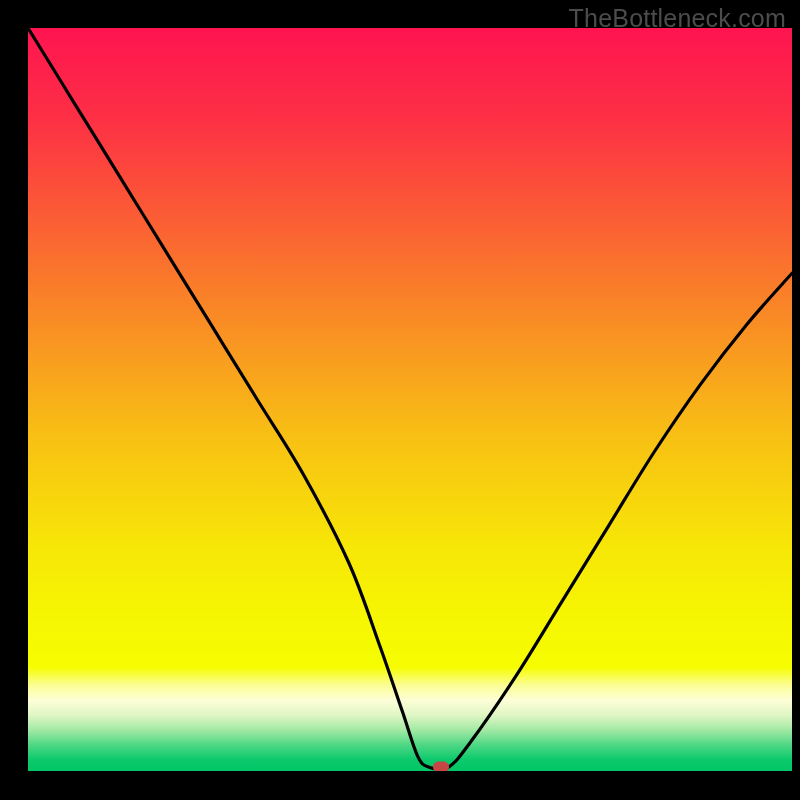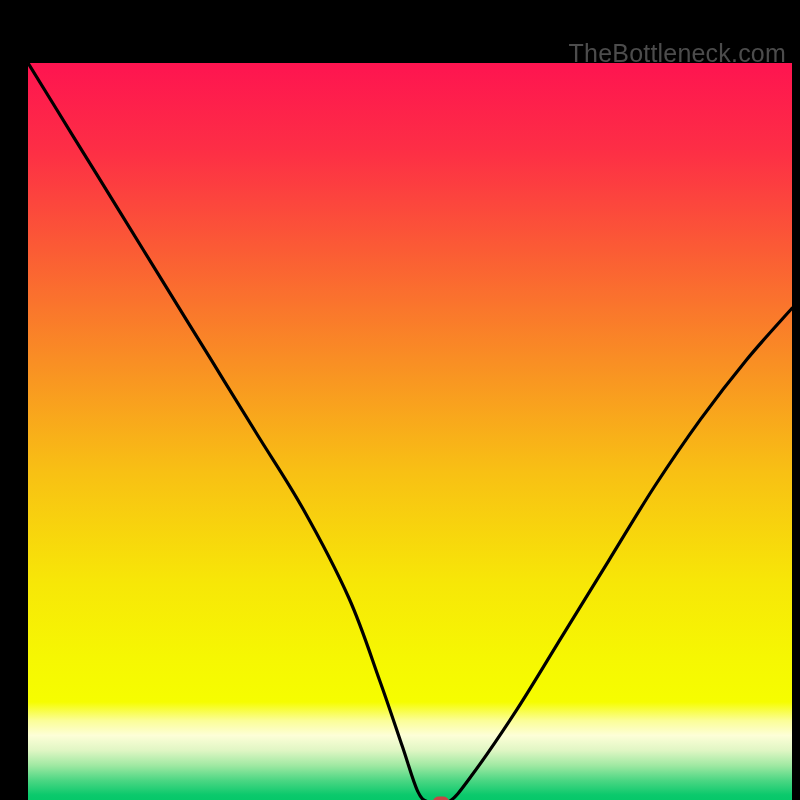--- a/index.html
+++ b/index.html
@@ -9,21 +9,20 @@
     height: 800px;
     background: #000;
     font-family: Arial, Helvetica, sans-serif;
     overflow: hidden;
   }
   .frame {
     position: relative;
     width: 800px;
     height: 704px;
     background: #000;
-    margin-top: 35px;
   }
   .watermark {
     position: absolute;
     top: 4px;
     right: 14px;
     color: #4c4c4c;
     font-size: 25px;
     font-weight: 500;
     letter-spacing: 0.2px;
     z-index: 5;

